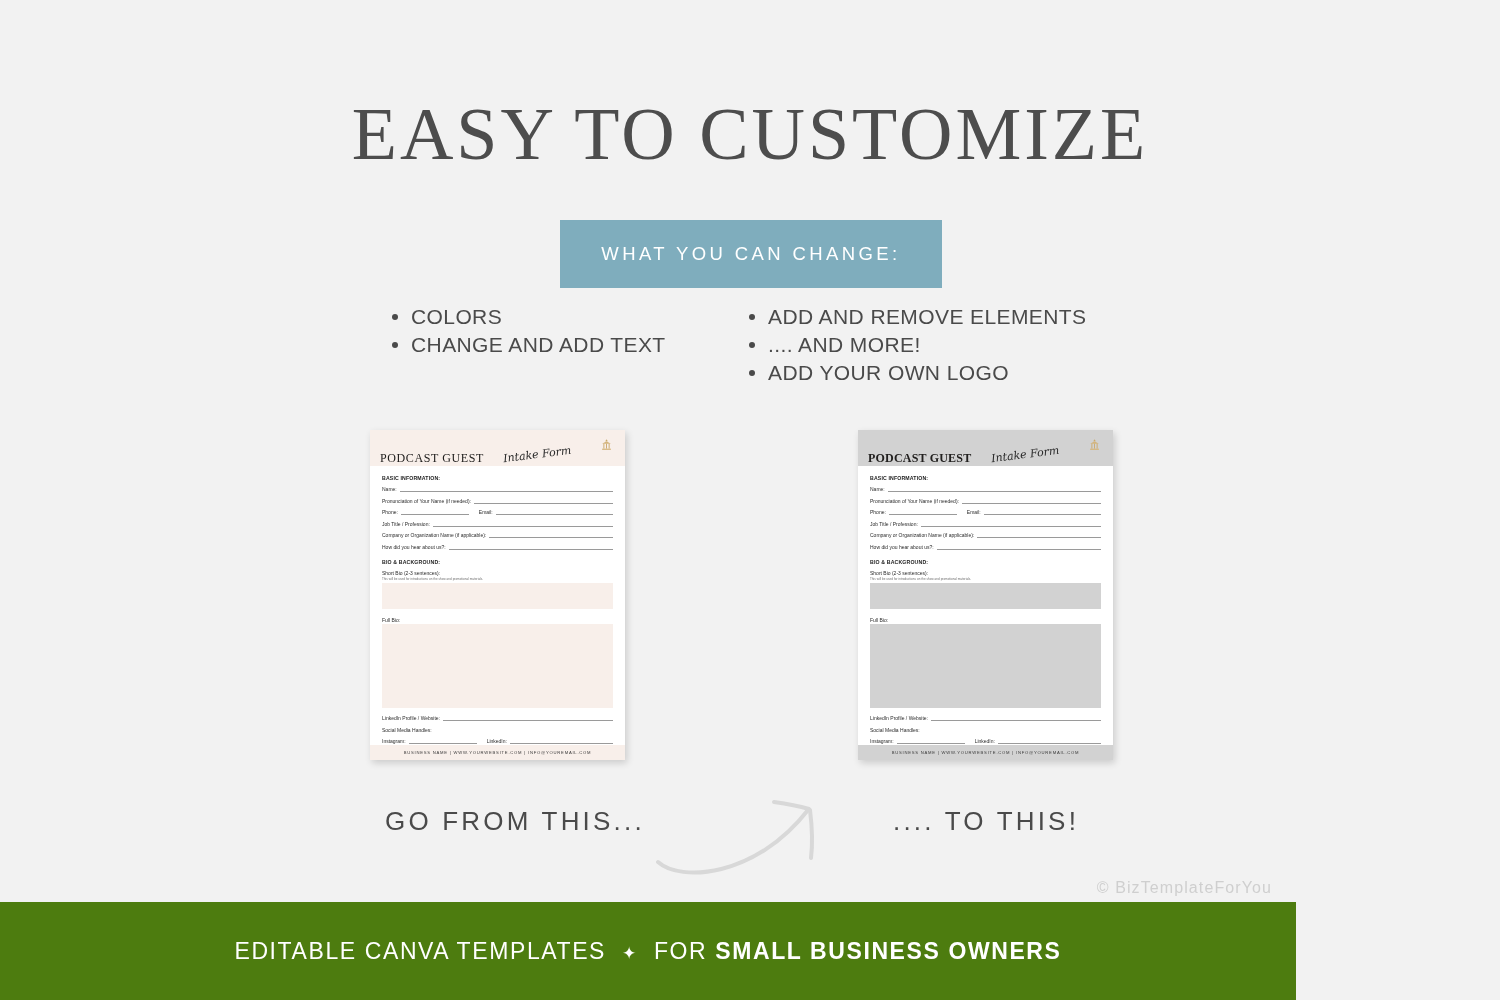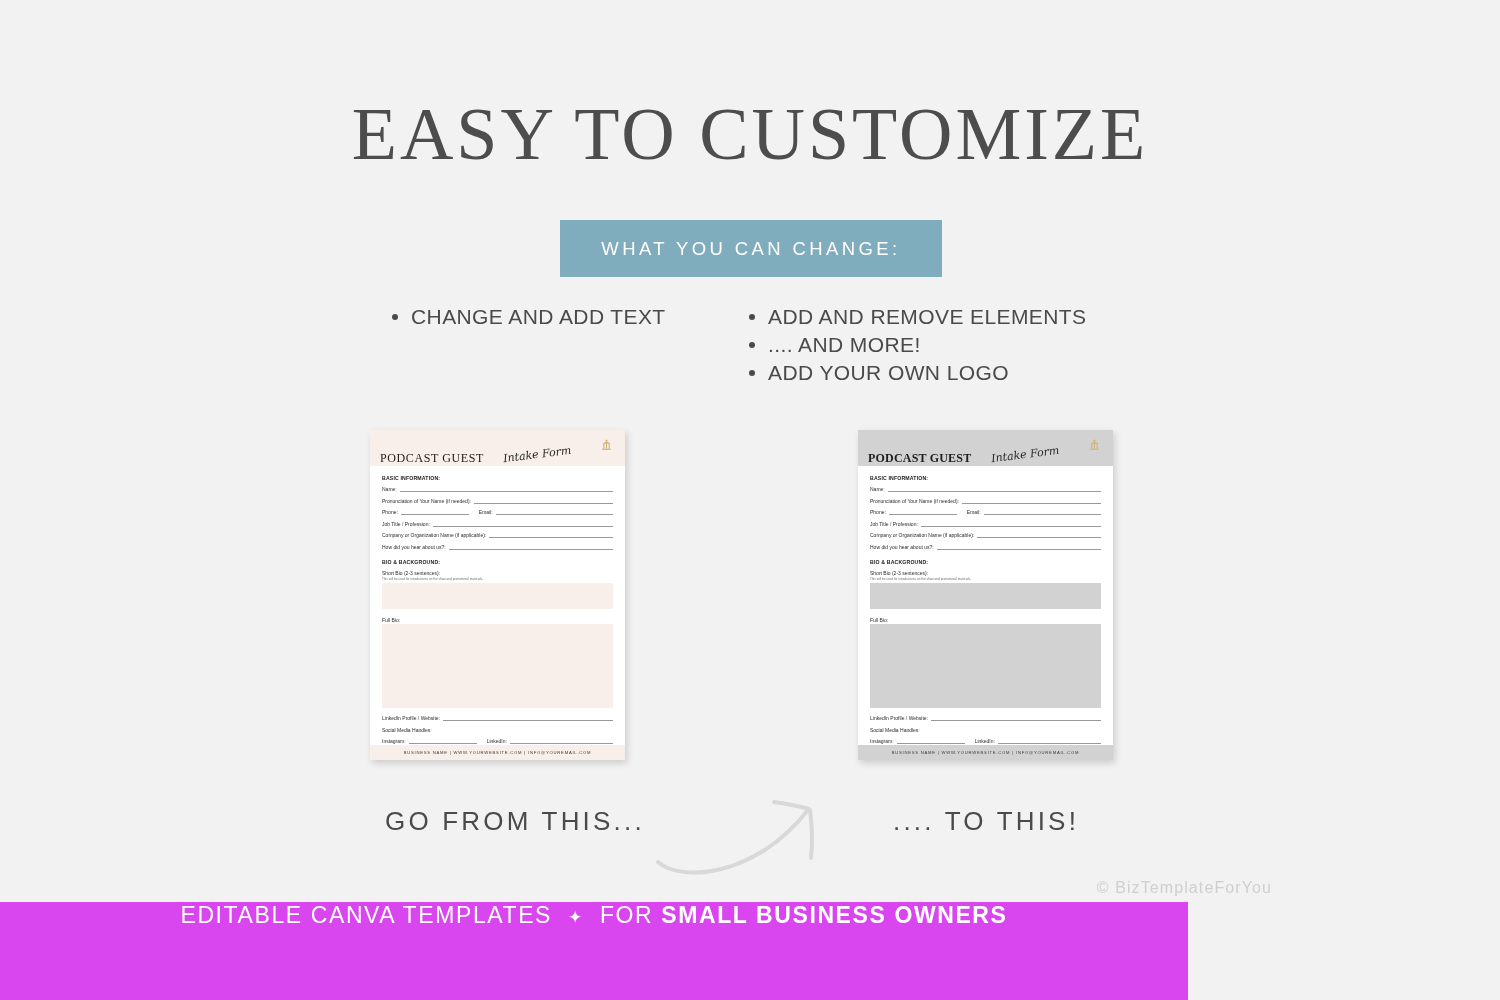--- a/index.html
+++ b/index.html
@@ -21,21 +21,21 @@
     letter-spacing: 3px;
     color: #4d4d4d;
     font-weight: 400;
     white-space: nowrap;
   }
 
   
   .banner {
     position: absolute;
     left: 560px; top: 220px;
-    width: 382px; height: 57px;
+    width: 382px; height: 68px;
     background: #7fadbd;
     display: flex; align-items: center; justify-content: center;
   }
   .banner-text {
     color: #ffffff;
     font-size: 18.5px;
     letter-spacing: 3.4px;
     font-weight: 400;
   }
 
@@ -167,42 +167,46 @@
   
   .watermark {
     position: absolute; right: 228px; top: 879px;
     font-size: 16px; color: #cfcfcf; letter-spacing: 1.1px;
     white-space: nowrap;
   }
 
   
   .bottom-bar {
     position: absolute; left: 0; bottom: 0;
-    width: 1188px; height: 98px;
-    background: #d946ef;
-    display: flex; justify-content: center;
+    width: 1296px; height: 98px;
+    background: #4d7c0f;
+    display: flex; align-items: center; justify-content: center;
   }
   .bottom-text {
     color: #ffffff; font-size: 23px; letter-spacing: 1.6px;
     white-space: nowrap;
   }
   .bottom-text .strong { font-weight: bold; }
   .diamond { margin: 0 8px; font-size: 17px; }
 </style>
 </head>
 <body>
 
 <div class="headline">EASY TO CUSTOMIZE</div>
 
 <div class="banner">
   <span class="banner-text">WHAT YOU CAN CHANGE:</span>
 </div>
 
 <div class="lists">
   <div class="col left">
+    <div class="bullet-row">
+      <span class="bullet-dot"></span>
+      <span class="bullet-label">COLORS</span>
+    </div>
     <div class="bullet-row">
       <span class="bullet-dot"></span>
       <span class="bullet-label">CHANGE AND ADD TEXT</span>
     </div>
   </div>
   <div class="col right">
     <div class="bullet-row">
       <span class="bullet-dot"></span>
       <span class="bullet-label">ADD AND REMOVE ELEMENTS</span>
     </div>

